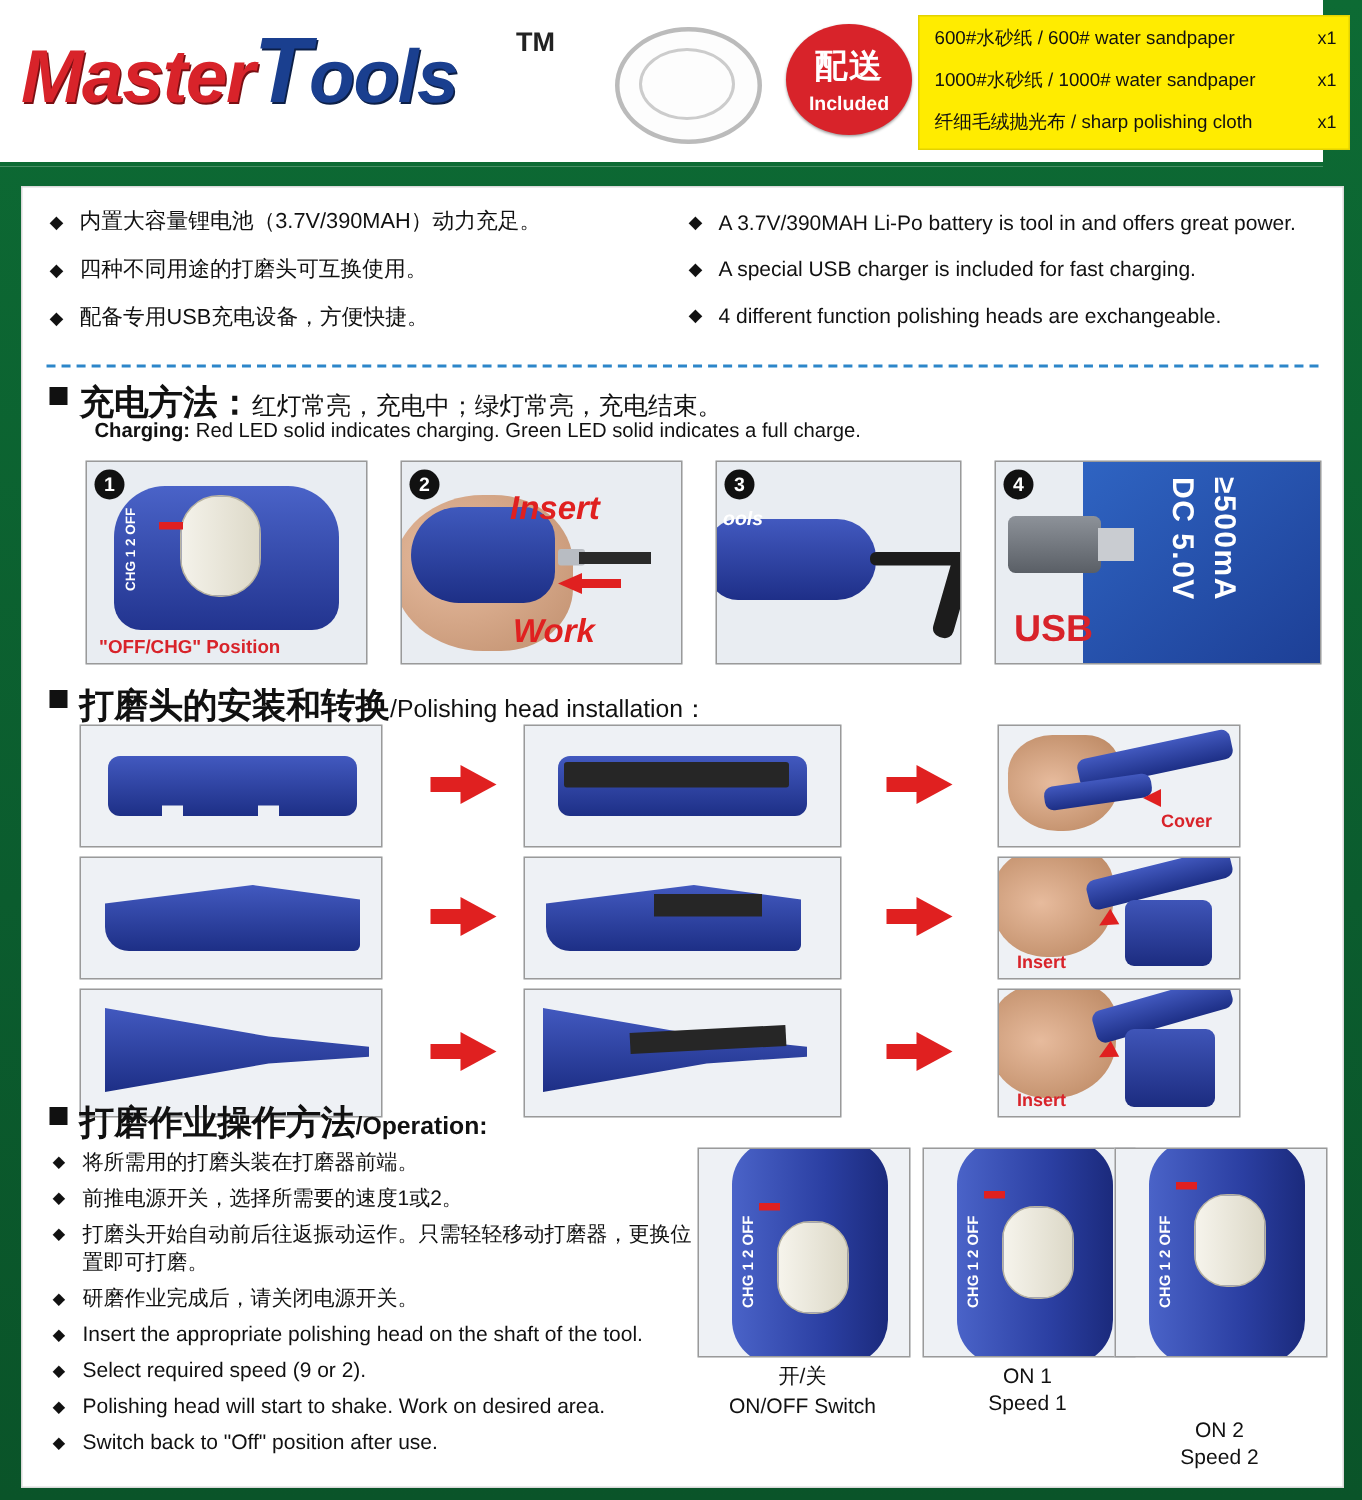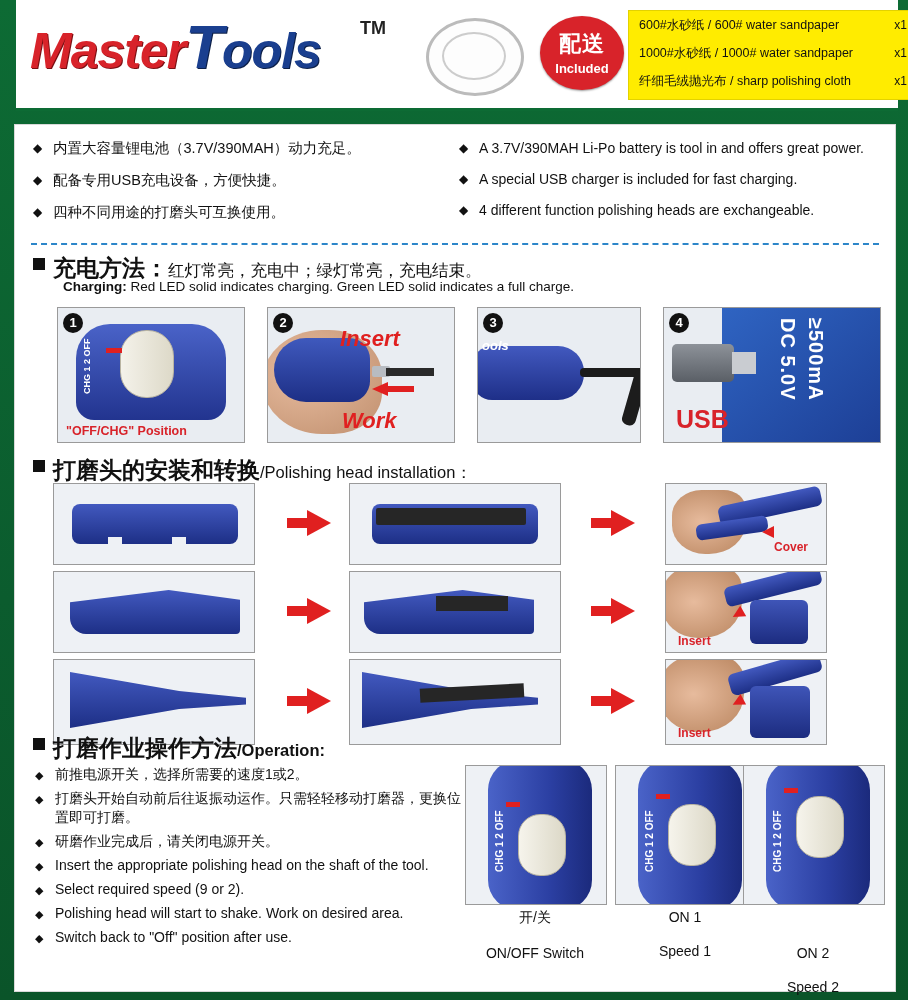--- a/index.html
+++ b/index.html
@@ -17,21 +17,21 @@
   .page {
     position: relative;
     width: 908px;
     height: 1000px;
     background: linear-gradient(to bottom, #0d6b34 0%, #0b5c2e 60%, #0a5429 100%);
   }
 
   
   .header {
     position: absolute;
-    left: 16px; top: 0;
+    left: 0; top: 0;
     width: 882px;
     height: 108px;
     background: #ffffff;
     border-bottom: 3px solid #0d6b34;
   }
   .logo {
     position: absolute;
     left: 14px;
     top: 22px;
     font-size: 50px;
@@ -589,21 +589,21 @@
     background: #e02020;
     left: 40px;
   }
   .sw-cap {
     position: absolute;
     text-align: center;
     font-size: 14px;
     color: #111;
     width: 140px;
   }
-  .sw-cap .l2 { display: block; margin-top: 18px; }
+  .sw-cap .l2 { display: block; margin-top: 2px; }
 </style>
 </head>
 <body>
 
 <div class="page">
 
   <div class="header">
     <div class="logo">
       <span class="master">Master</span><span class="tools bigt">T</span><span class="tools">ools</span>
     </div>
@@ -633,22 +633,22 @@
         <span class="qty">x1</span>
       </div>
     </div>
   </div>
 
   <div class="panel">
 
     <div class="features">
       <div class="feat-cn">
         <div class="bullet-line">内置大容量锂电池（3.7V/390MAH）动力充足。</div>
+        <div class="bullet-line">四种不同用途的打磨头可互换使用。</div>
         <div class="bullet-line">配备专用USB充电设备，方便快捷。</div>
-        <div class="bullet-line">四种不同用途的打磨头可互换使用。</div>
       </div>
       <div class="feat-en">
         <div class="bullet-line">A 3.7V/390MAH Li-Po battery is tool in and offers great power.</div>
         <div class="bullet-line">A special USB charger is included for fast charging.</div>
         <div class="bullet-line">4 different function polishing heads are exchangeable.</div>
       </div>
     </div>
 
     <div class="divider"></div>
 
@@ -760,20 +760,21 @@
       <div class="pen-body" style="left:84px; top:26px; width:60px; height:52px; background:linear-gradient(to bottom,#3f55b8,#1c2c80);"></div>
       <div class="small-red-arrow" style="left:66px; top:36px; transform:rotate(-28deg);"></div>
       <div class="small-red-label" style="left:12px; bottom:4px;">Insert</div>
     </div>
 
     <div class="sec-head" style="left:16px; top:608px;">
       <span class="cn">打磨作业操作方法</span><span>/Operation:</span>
     </div>
 
     <div class="op-cn">
+      <div class="op-line">将所需用的打磨头装在打磨器前端。</div>
       <div class="op-line">前推电源开关，选择所需要的速度1或2。</div>
       <div class="op-line">打磨头开始自动前后往返振动运作。只需轻轻移动打磨器，更换位置即可打磨。</div>
       <div class="op-line">研磨作业完成后，请关闭电源开关。</div>
       <div class="op-line">Insert the appropriate polishing head on the shaft of the tool.</div>
       <div class="op-line">Select required speed (9 or 2).</div>
       <div class="op-line">Polishing head will start to shake. Work on desired area.</div>
       <div class="op-line">Switch back to "Off" position after use.</div>
     </div>
 
     <div class="sw-photo" style="left:450px; top:640px; width:140px; height:138px;">

